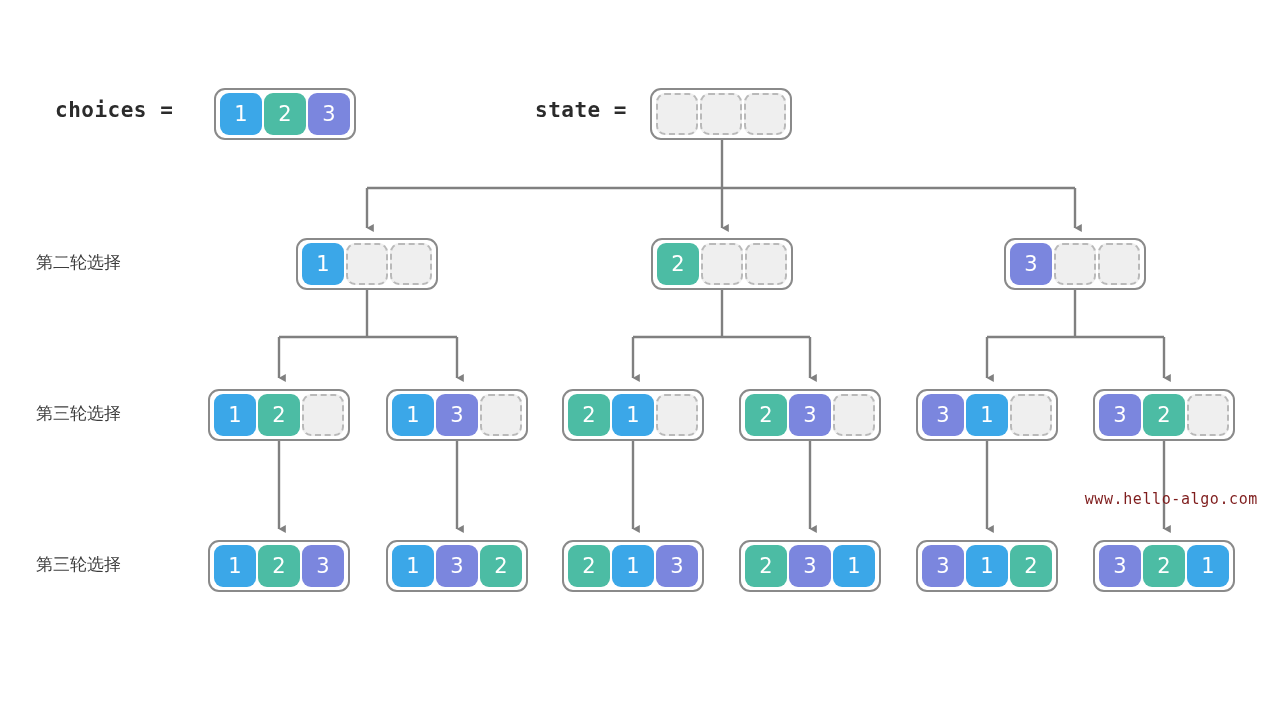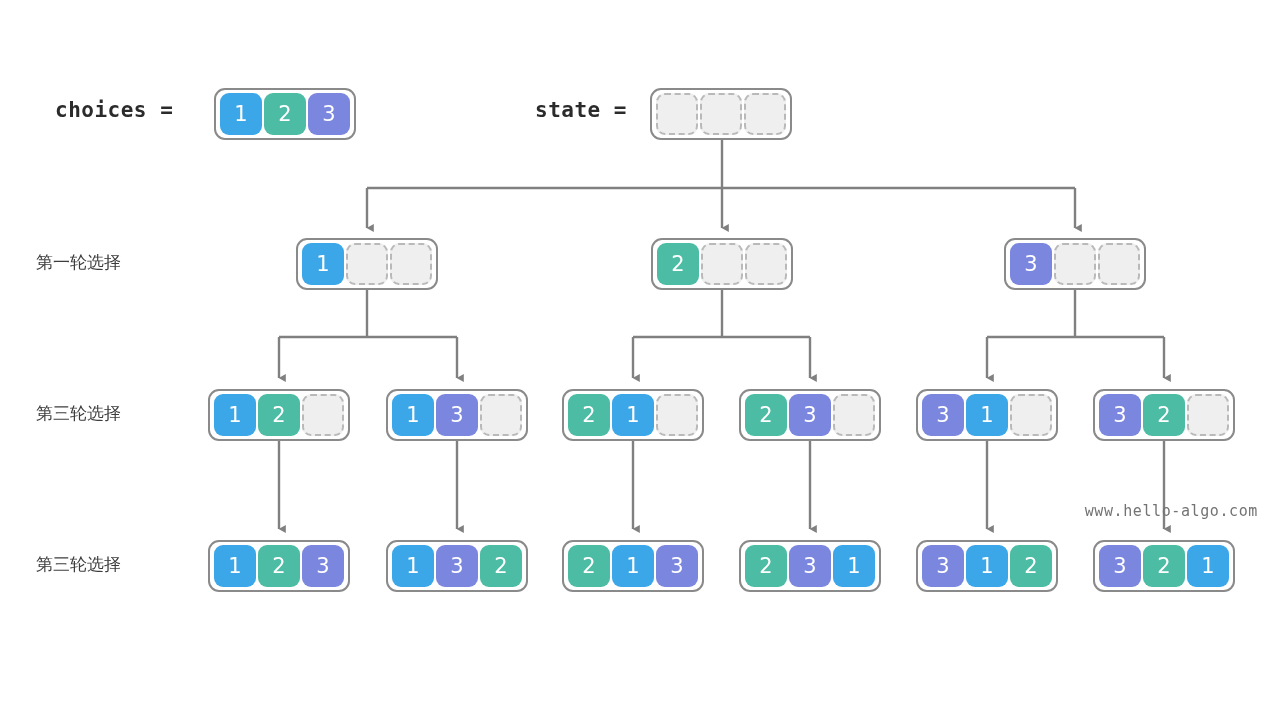--- a/index.html
+++ b/index.html
@@ -79,24 +79,24 @@
     color: transparent;
   }
   .cell.v1 { background: #3ba7e8; }
   .cell.v2 { background: #4cbca4; }
   .cell.v3 { background: #7b86de; }
 
   
   .watermark {
     position: absolute;
     right: 22px;
-    bottom: 8px;
+    bottom: 20px;
     font-family: "DejaVu Sans Mono", "Liberation Mono", monospace;
     font-size: 15px;
-    color: #737373;
+    color: #7f1d1d;
     letter-spacing: 0.6px;
   }
 </style>
 </head>
 <body>
 
 <div id="canvas">
 
   <svg id="edges" viewBox="0 0 1280 720" xmlns="http://www.w3.org/2000/svg">
     <defs>
@@ -143,21 +143,21 @@
       <div class="cell v3">3</div>
     </div>
 
   <div class="hdr-label" style="left:535px; top:98px;">state =</div>
   <div class="node" id="node-state" style="left:650px; top:88px;">
       <div class="cell empty"></div>
       <div class="cell empty"></div>
       <div class="cell empty"></div>
     </div>
 
-  <div class="round-label" style="left:36px; top:251px;">第一轮选择</div>
+  <div class="round-label" style="left:36px; top:251px;">第二轮选择</div>
   <div class="round-label" style="left:36px; top:402px;">第三轮选择</div>
   <div class="round-label" style="left:36px; top:553px;">第三轮选择</div>
 
   <div class="node lvl1" style="left:296px; top:238px;">
       <div class="cell v1">1</div>
       <div class="cell empty"></div>
       <div class="cell empty"></div>
     </div>
   <div class="node lvl1" style="left:651px; top:238px;">
       <div class="cell v2">2</div>

